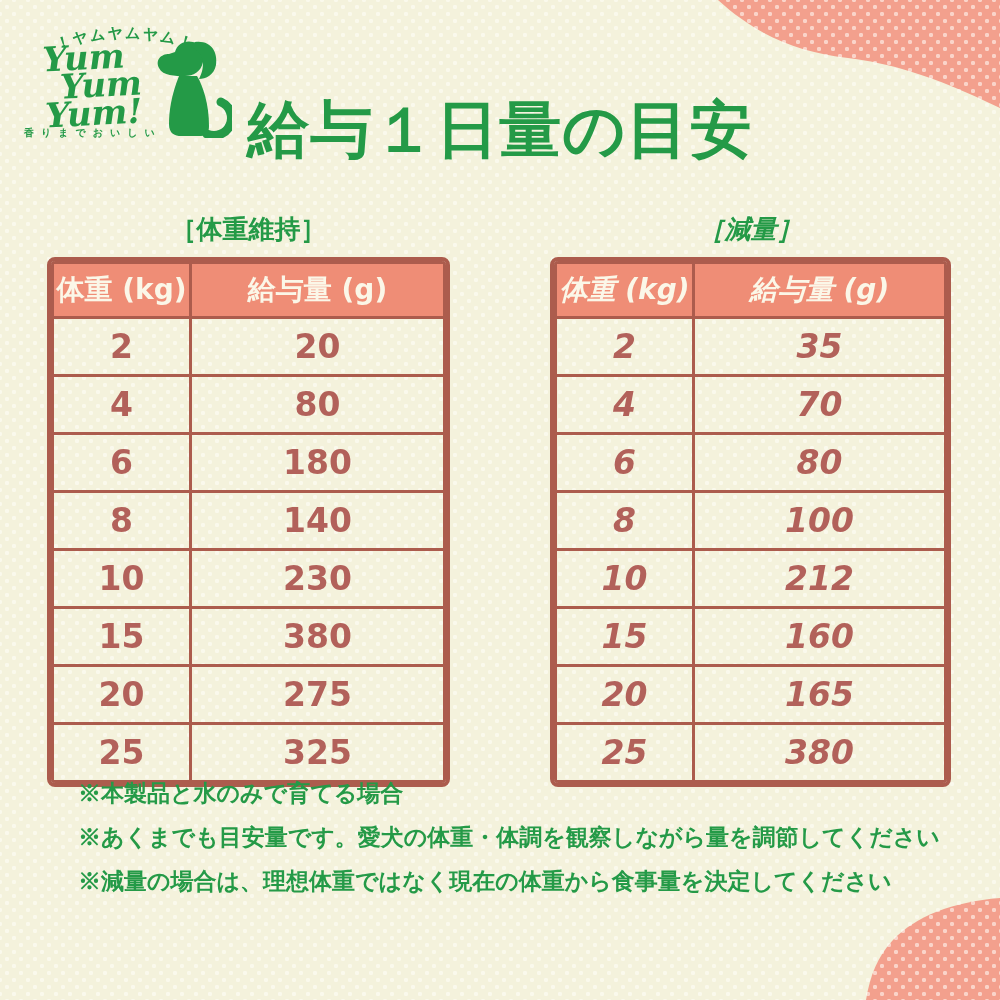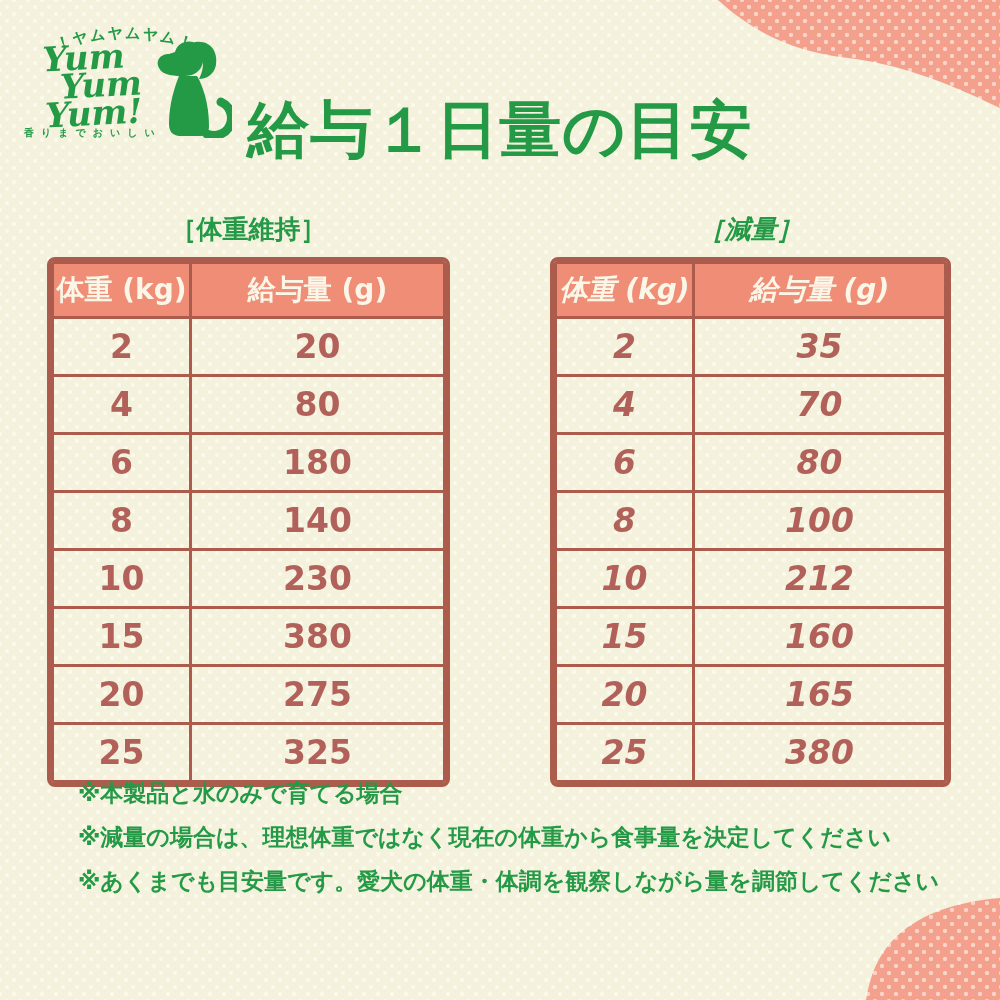--- a/index.html
+++ b/index.html
@@ -67,21 +67,21 @@
     height:50px;background:#ef8d76;color:#fbf7e8;
     font-size:28px;font-weight:800;
   }
   table.feed td{
     height:53px;background:transparent;color:#b2615a;
     font-size:33px;font-weight:800;
   }
   col.c-weight{width:138px;}
 
   
-  .notes{position:absolute;left:78px;top:782px;color:#249a47;}
+  .notes{position:absolute;left:78px;top:782px;color:#249a47;font-family:Liberation Serif, serif;}
   .note{
     font-size:23px;font-weight:700;line-height:1;
     margin-bottom:21px;white-space:nowrap;
   }
 </style>
 </head>
 <body>
 
 <div class="page">
 
@@ -215,18 +215,18 @@
                 <td>25</td>
                 <td>380</td>
               </tr>
           </tbody>
         </table>
       </div>
     </section>
 
     <div class="notes">
       <div class="note">※本製品と水のみで育てる場合</div>
+      <div class="note">※あくまでも目安量です。愛犬の体重・体調を観察しながら量を調節してください</div>
       <div class="note">※減量の場合は、理想体重ではなく現在の体重から食事量を決定してください</div>
-      <div class="note">※あくまでも目安量です。愛犬の体重・体調を観察しながら量を調節してください</div>
     </div>
 
   </div>
 </div>
 
 </body></html>

